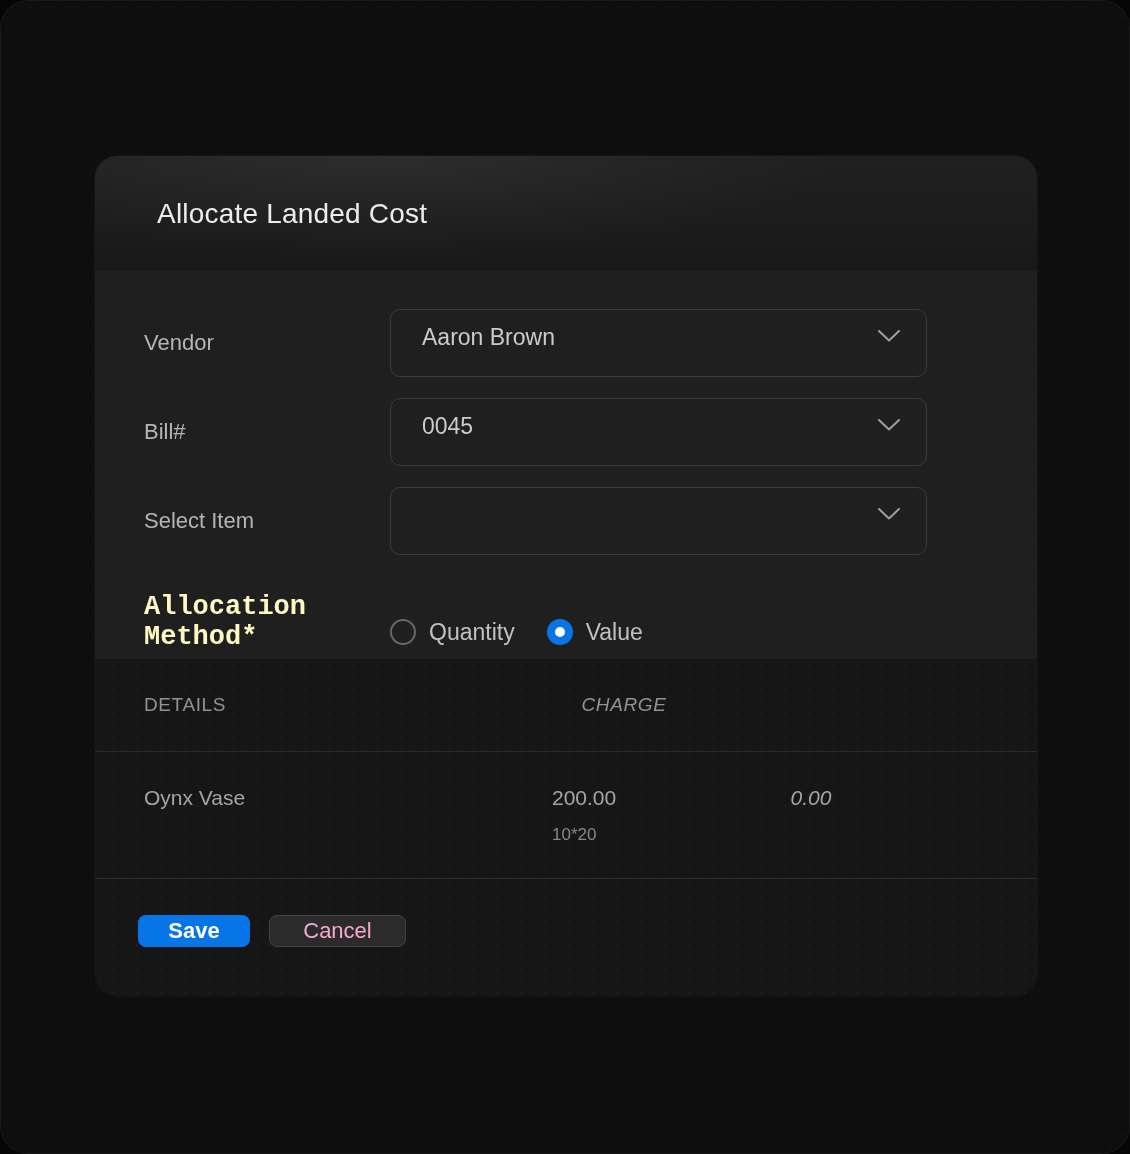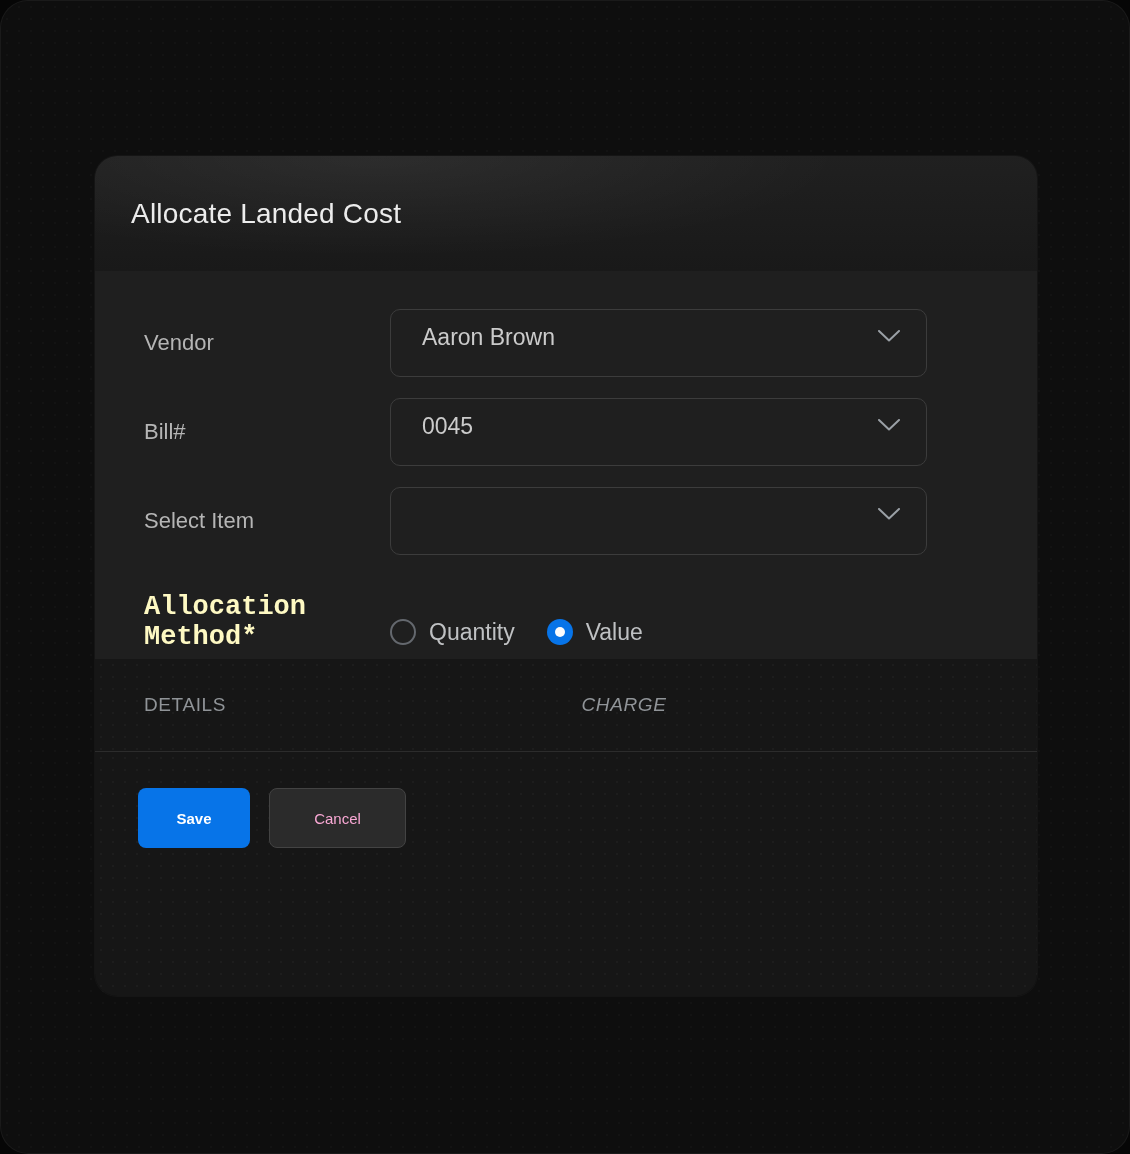--- a/index.html
+++ b/index.html
@@ -26,21 +26,21 @@
     overflow: hidden;
     display: flex; flex-direction: column;
     box-shadow: 0 0 0 1px rgba(255,255,255,0.03);
   }
   .modal-header {
     flex: 0 0 115px;
     background:
       radial-gradient(90% 160% at 30% 0%, rgba(255,255,255,0.06), transparent 55%),
       linear-gradient(180deg, #202020 0%, #191919 100%);
     display: flex; align-items: center;
-    padding-left: 36px;
+    padding-left: 62px;
   }
   .modal-title {
     margin: 0;
     font-size: 28px; font-weight: 500;
     color: #ececec; letter-spacing: 0.2px;
   }
   .form-section {
     flex: 0 0 388px;
     background: #1f1f1f;
     padding: 38px 0 0 49px;
@@ -95,22 +95,22 @@
   }
   .amount-sub { font-size: 17px; color: #85888b; margin-top: 15px; }
   .right { text-align: center; font-style: italic; }
   .modal-footer {
     flex: 1;
     border-top: 1px solid #2c2c2c;
     padding: 36px 0 0 43px;
     display: flex; gap: 19px;
   }
   .btn {
-    height: 60px; border-radius: 8px;
-    font-size: 15px; font-family: inherit;
+    height: 32px; border-radius: 8px;
+    font-size: 22px; font-family: inherit;
     cursor: pointer;
     display: inline-flex; align-items: center; justify-content: center;
   }
   .btn-save { width: 112px; background: #0774e8; color: #ffffff; border: none; font-weight: 600; }
   .btn-cancel { width: 137px; background: #2b2b2b; color: #f9a8d4; border: 1px solid #434343; font-weight: 500; }
 </style>
 </head>
 <body>
 
 <div class="page">
@@ -170,20 +170,28 @@
         </span>
       </div>
 
     </div>
 
     <div class="table-head tgrid dark-dots">
       <span>DETAILS</span>
       <span class="right">CHARGE</span>
     </div>
 
+    <div class="table-row tgrid dark-dots">
+      <span>Oynx Vase</span>
+      <span>
+        <div>200.00</div>
+        <div class="amount-sub">10*20</div>
+      </span>
+      <span class="right">0.00</span>
+    </div>
 
     <div class="modal-footer dark-dots">
       <button class="btn btn-save">Save</button>
       <button class="btn btn-cancel">Cancel</button>
     </div>
 
   </div>
 </div>
 
 </body></html>

